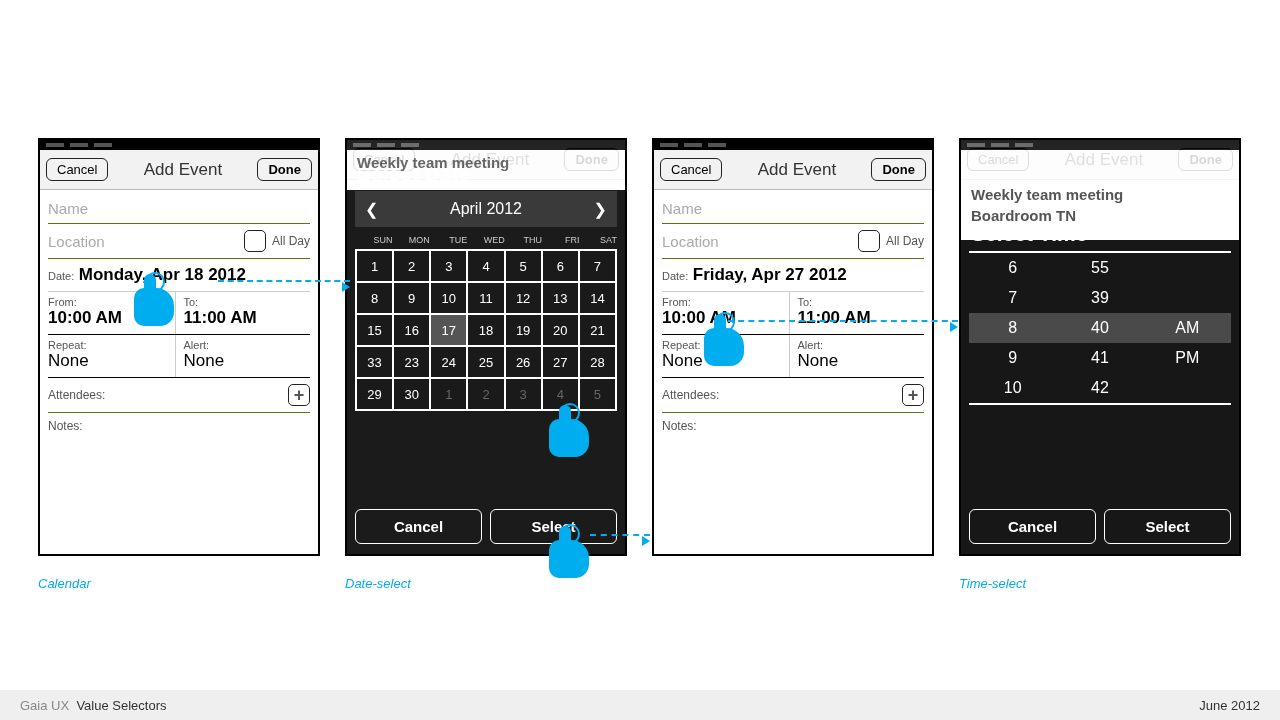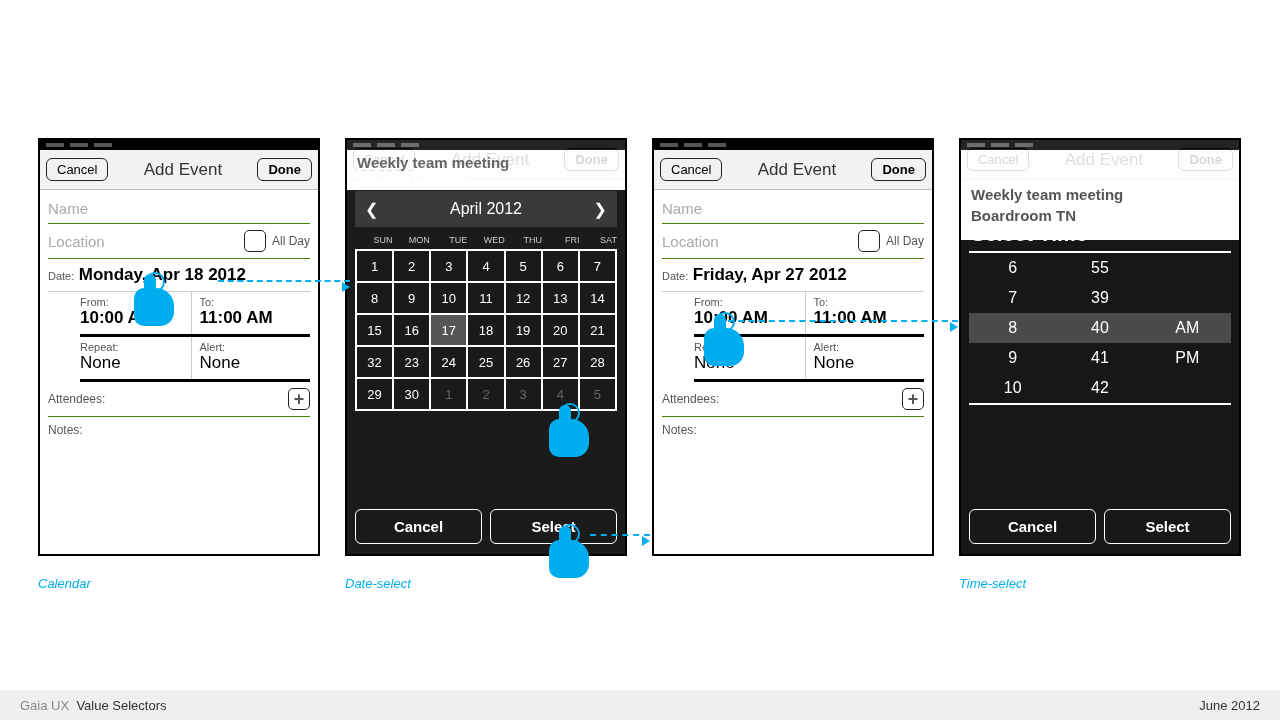--- a/index.html
+++ b/index.html
@@ -9,21 +9,21 @@
   .footer .left span.grey { color: #888; }
   .phone { position: absolute; width: 282px; height: 418px; top: 138px; border: 2px solid #000; background: #fff; }
   .statusbar { height: 10px; background: #000; display: flex; align-items: center; gap: 6px; padding-left: 6px; }
   .statusbar .d { width: 18px; height: 4px; background: #555; }
   .header { height: 40px; background: #f2f2f2; border-bottom: 1px solid #bbb; display: flex; align-items: center; justify-content: space-between; padding: 0 6px; }
   .btn { border: 1.5px solid #222; border-radius: 6px; padding: 3px 10px; font-size: 13px; background: transparent; cursor: pointer; }
   .btn.bold { font-weight: 700; }
   .title { font-size: 17px; color: #333; }
   .content { padding: 4px 8px 0 8px; }
   .field { border-bottom: 1px solid #4d7c0f; padding: 6px 0; font-size: 15px; color: #aaa; display: flex; align-items: center; justify-content: space-between; }
-  .row { display: flex; border-bottom: 3px solid #000000; margin-left: 32px; }
+  .row { display: flex; border-bottom: 1px solid #000000; }
   .cell { flex: 1; padding: 4px 0 6px 0; }
   .cell + .cell { border-left: 1px solid #ccc; padding-left: 8px; }
   .label { font-size: 11px; color: #555; }
   .val { font-size: 17px; color: #000; }
   .val.strong { font-weight: 600; }
   .check { width: 22px; height: 22px; border: 1.5px solid #222; border-radius: 5px; margin-right: 6px; }
   .plus { width: 22px; height: 22px; border: 1.5px solid #222; border-radius: 5px; display: flex; align-items: center; justify-content: center; font-weight: 700; font-size: 18px; }
   .caption { position: absolute; top: 576px; font-size: 13px; font-style: italic; color: #00aeef; }
 
   
@@ -164,21 +164,21 @@
             <div class="day">12</div>
             <div class="day">13</div>
             <div class="day">14</div>
             <div class="day">15</div>
             <div class="day">16</div>
             <div class="day sel">17</div>
             <div class="day">18</div>
             <div class="day">19</div>
             <div class="day">20</div>
             <div class="day">21</div>
-            <div class="day">32</div>
+            <div class="day">33</div>
             <div class="day">23</div>
             <div class="day">24</div>
             <div class="day">25</div>
             <div class="day">26</div>
             <div class="day">27</div>
             <div class="day">28</div>
             <div class="day">29</div>
             <div class="day">30</div>
             <div class="day dim">1</div>
             <div class="day dim">2</div>

